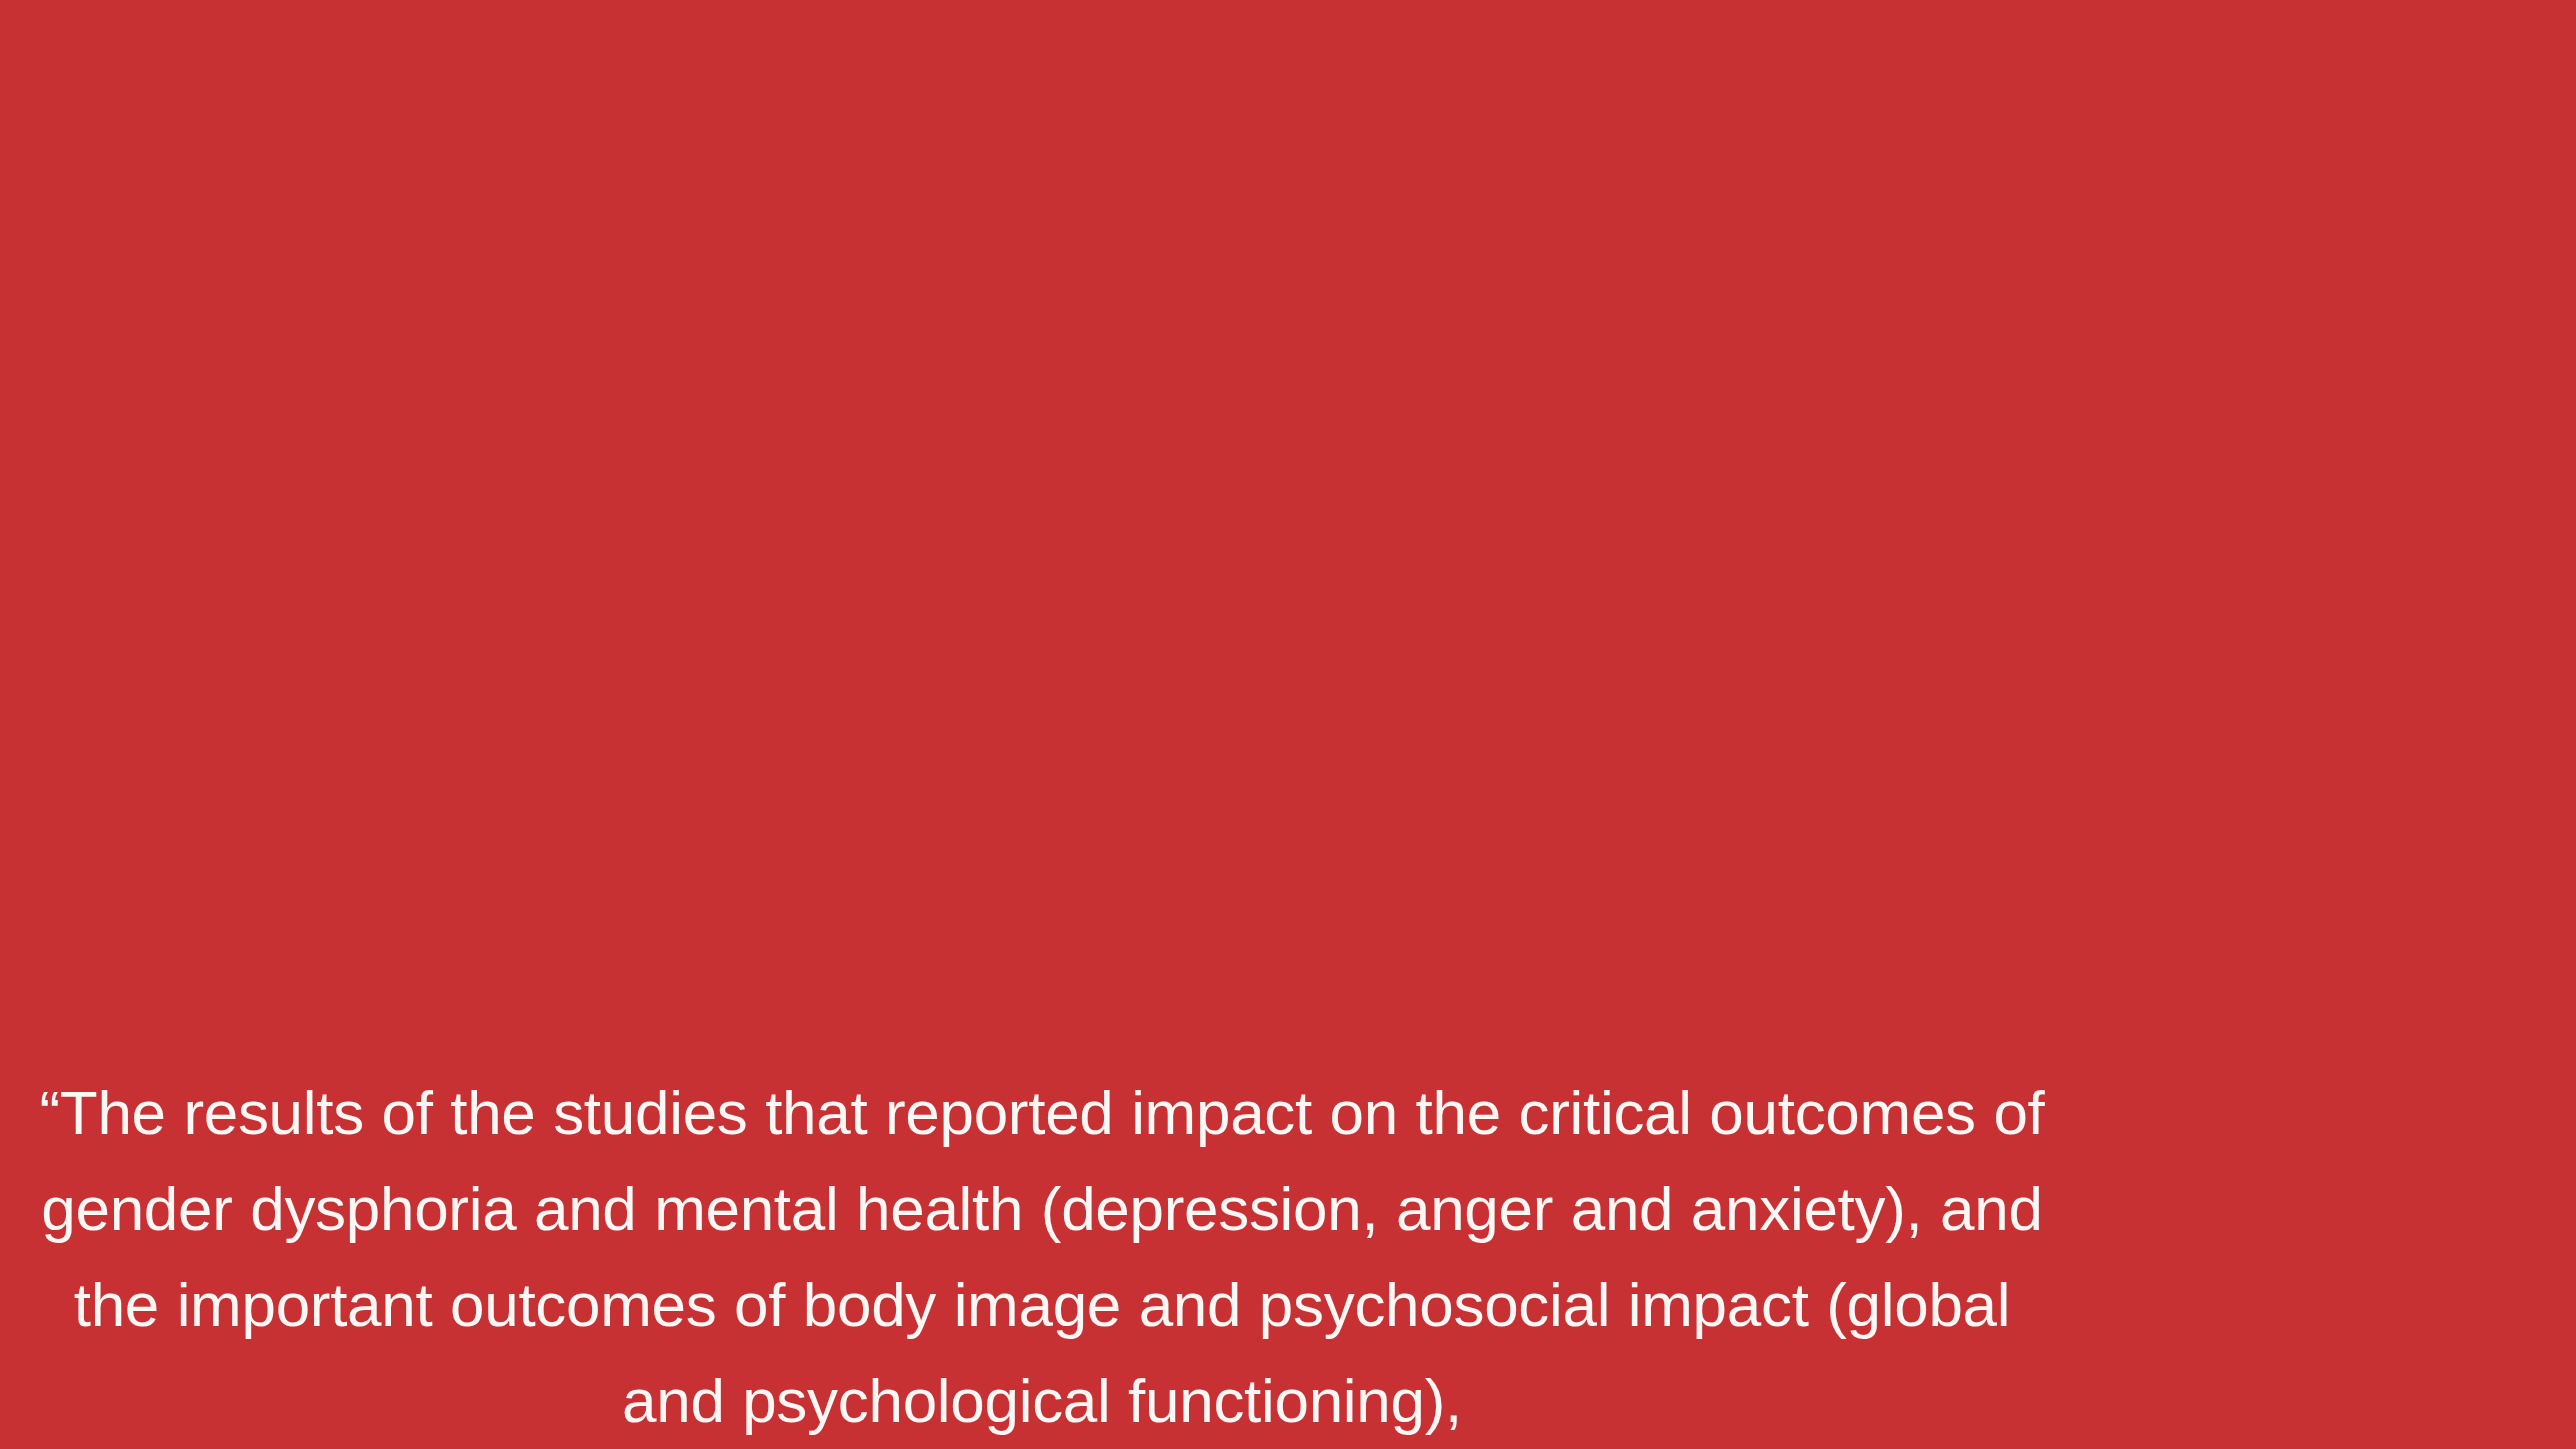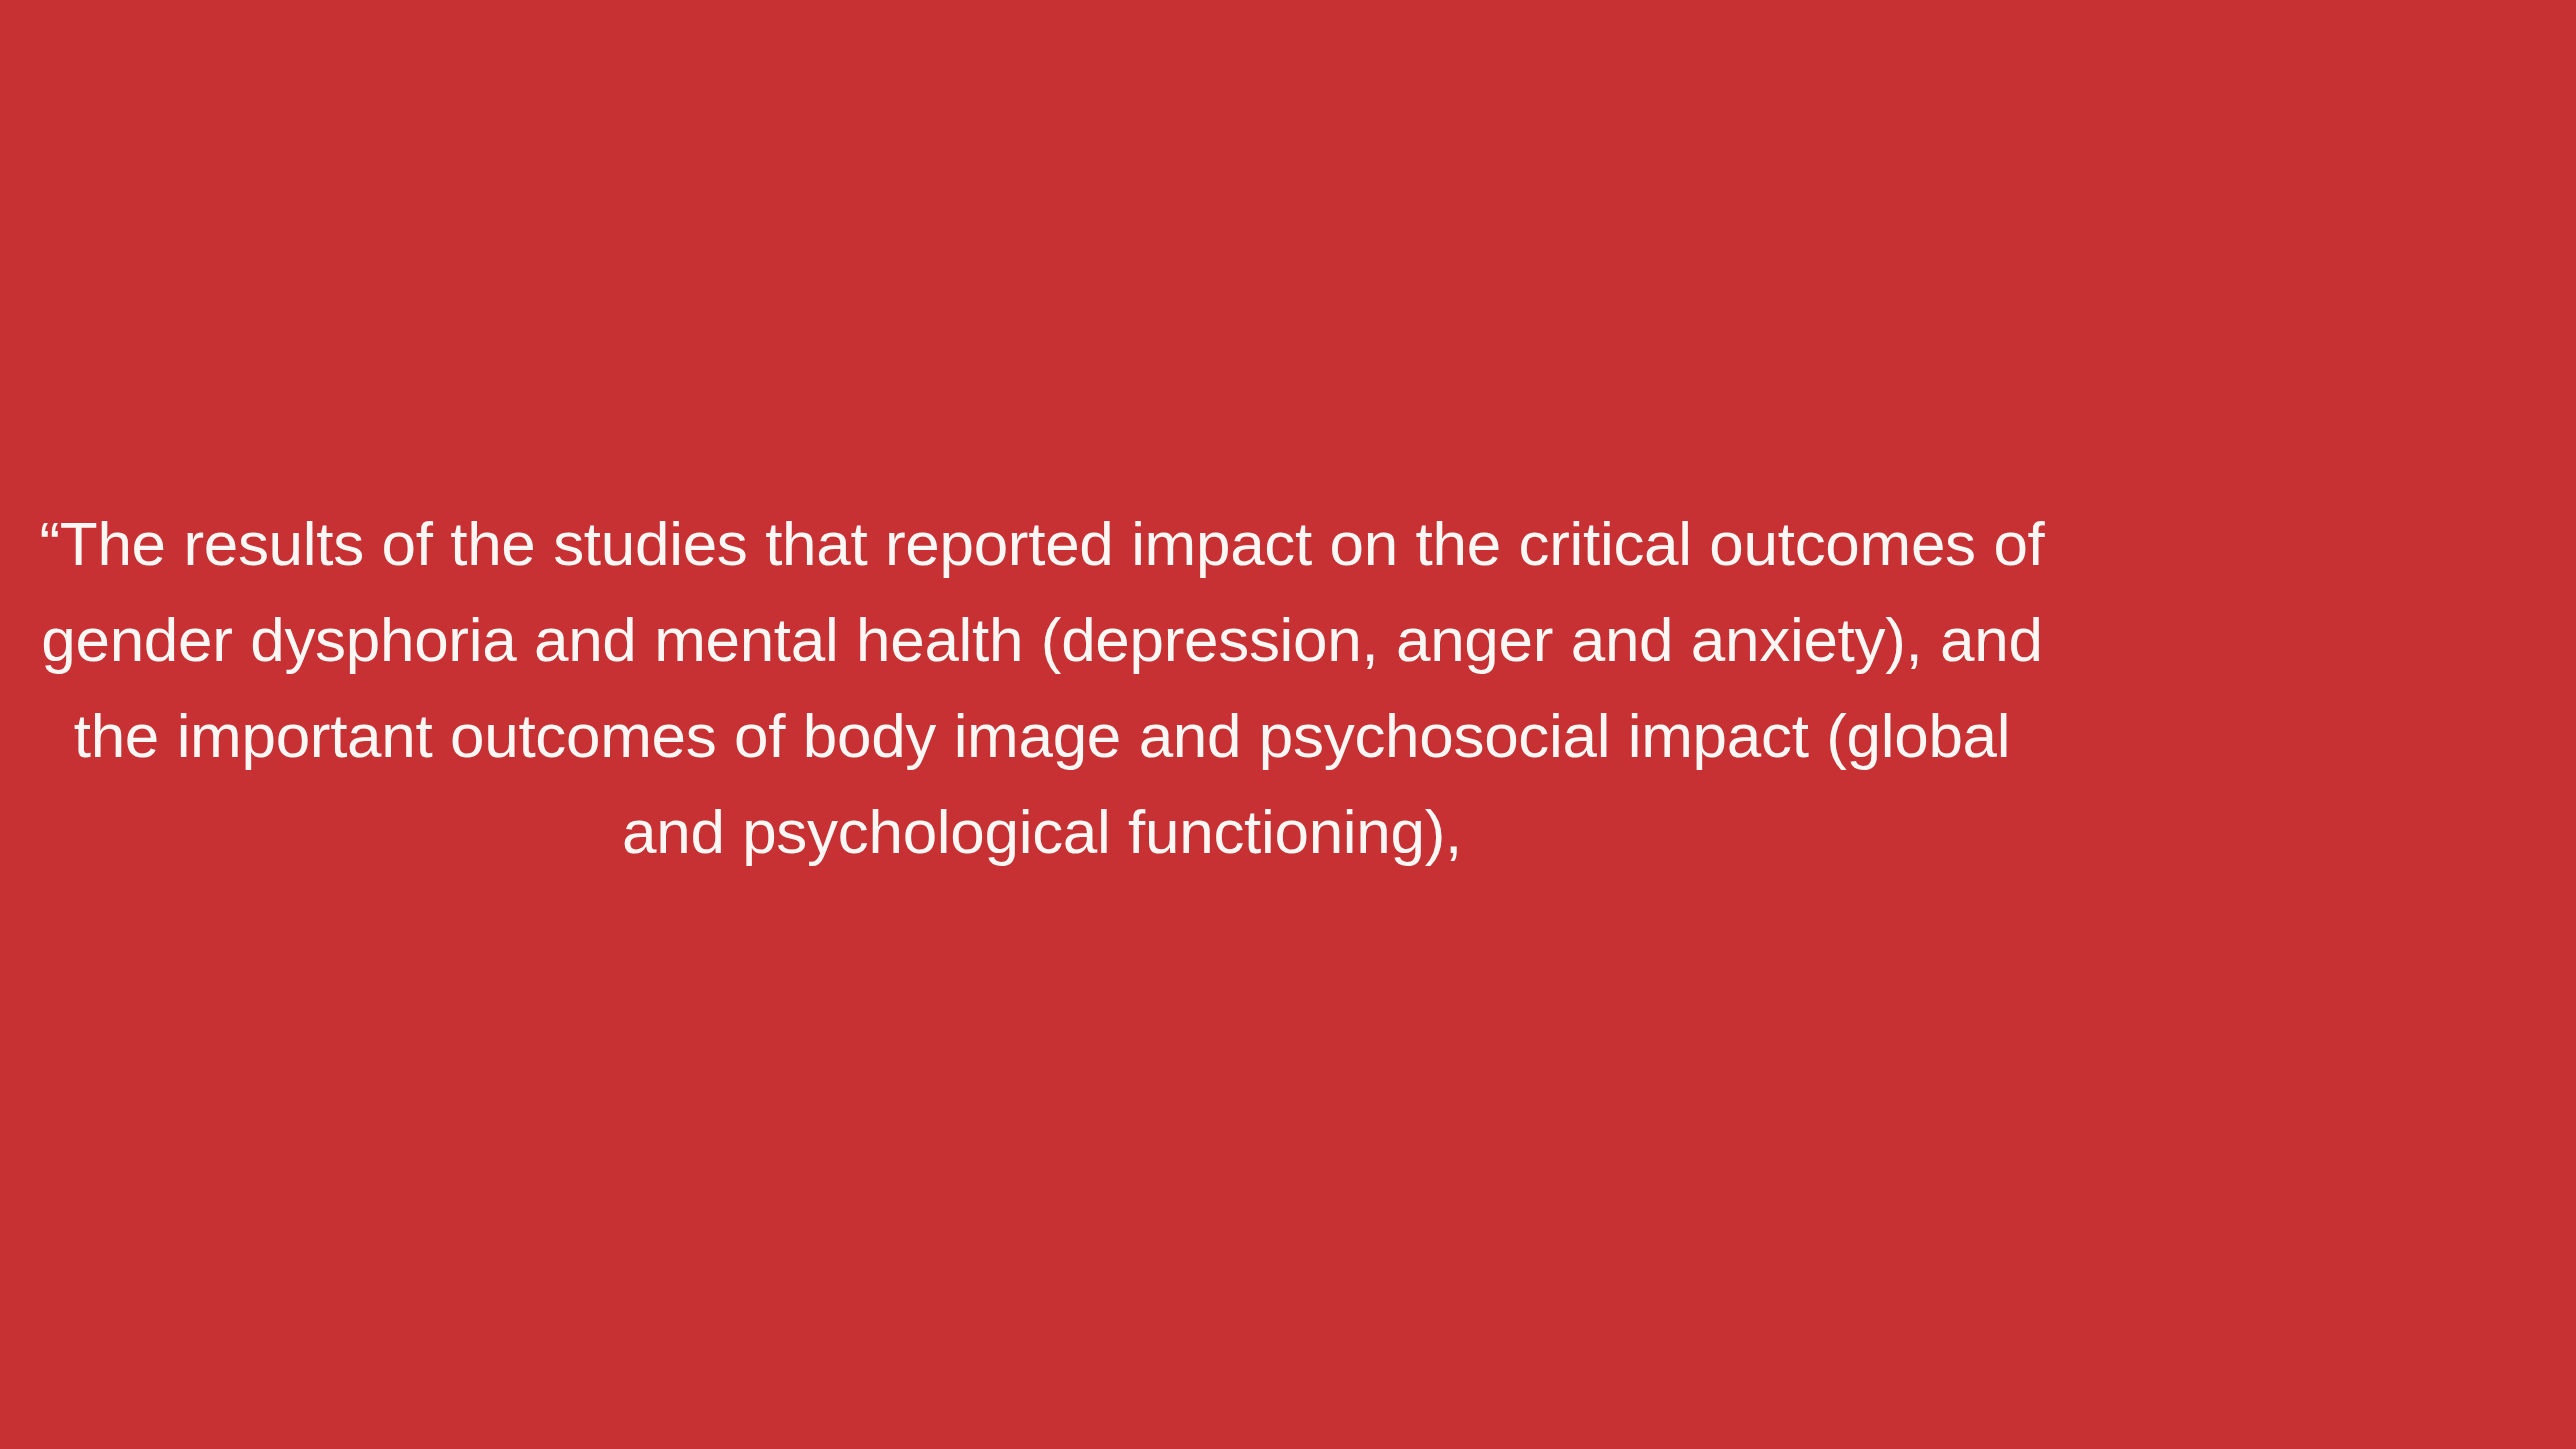--- a/index.html
+++ b/index.html
@@ -16,21 +16,21 @@
     font-family: "Liberation Sans", "DejaVu Sans", sans-serif;
   }
 
   
   .slide {
     position: relative;
     width: 2084px;
     height: 1449px;
     background: #c73134;
     display: flex;
-    align-items: center;
+    align-items: flex-end;
     justify-content: center;
     box-sizing: border-box;
   }
 
   
   .quote-block {
     width: 2046px;
     margin-top: -74px;
     text-align: center;
     color: #faf7f4;

